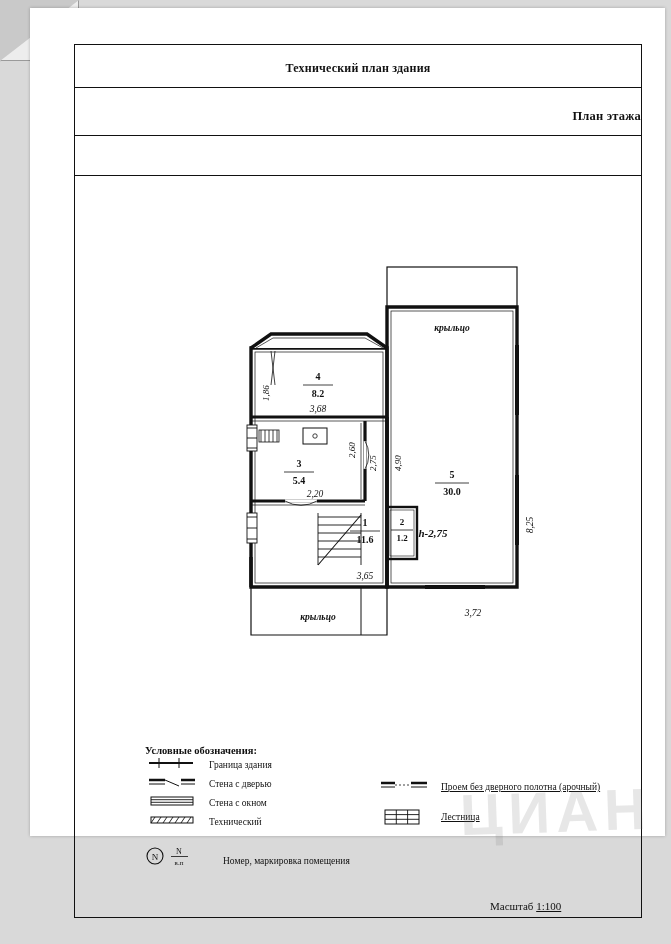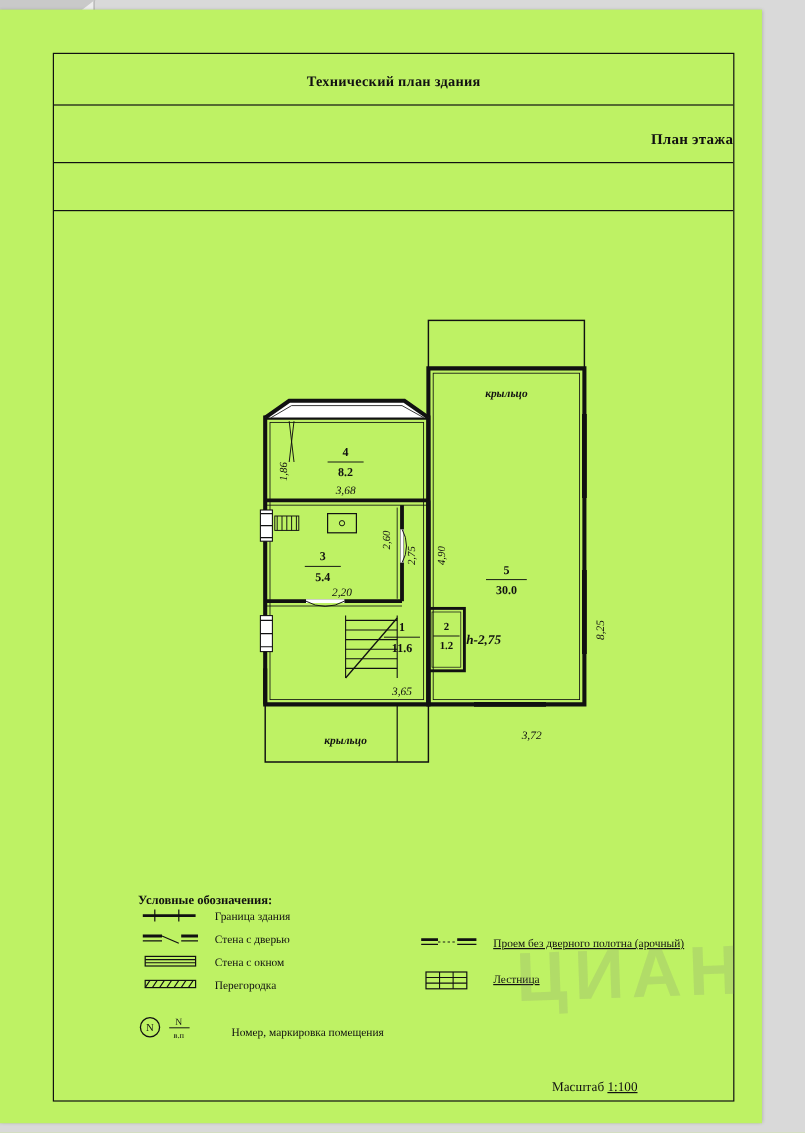--- a/index.html
+++ b/index.html
@@ -6,23 +6,23 @@
   body{
     width:671px;height:944px;
     background:#d9d9d9;
     font-family:"Liberation Serif", serif;
     overflow:hidden;
     position:relative;
   }
   
   #sheet{
     position:absolute;
-    left:0;top:8px;
-    width:635px;height:928px;
-    background:#bef264;
+    left:30px;top:8px;
+    width:635px;height:828px;
+    background:#ffffff;
     box-shadow:0 0 3px rgba(0,0,0,.25);
   }
   
   #fold{
     position:absolute;left:0;top:0;width:80px;height:62px;
     background:#c9c9c9;
     clip-path:polygon(0 0,100% 0,0 100%);
   }
   #fold2{
     position:absolute;left:0;top:0;width:78px;height:60px;
@@ -247,21 +247,21 @@
             <div class="lg-txt">Стена с окном</div>
           </div>
 
           <div class="lg-row">
             <div class="lg-sym">
               <svg width="56" height="14">
                 <rect x="6" y="4" width="42" height="6" fill="none" stroke="#111" stroke-width="1"></rect>
                 <path d="M10 4 L6 10 M16 4 L12 10 M22 4 L18 10 M28 4 L24 10 M34 4 L30 10 M40 4 L36 10 M46 4 L42 10" stroke="#111" stroke-width="0.9"></path>
               </svg>
             </div>
-            <div class="lg-txt">Перегородка</div>
+            <div class="lg-txt">Технический</div>
           </div>
 
         </div>
 
         <div class="col-r">
 
           <div class="lg-row" style="margin-top:22px">
             <div class="lg-sym">
               <svg width="56" height="14">
                 <path d="M4 5 H18 M34 5 H50" stroke="#111" stroke-width="2.4"></path>

